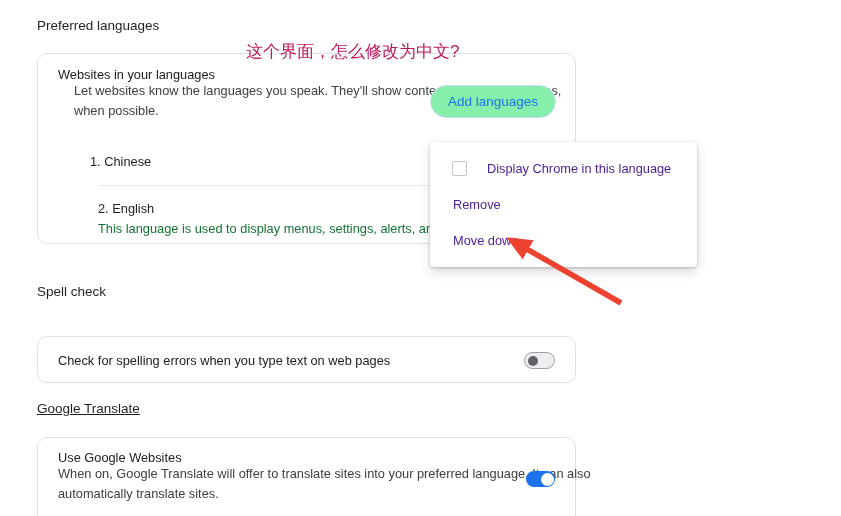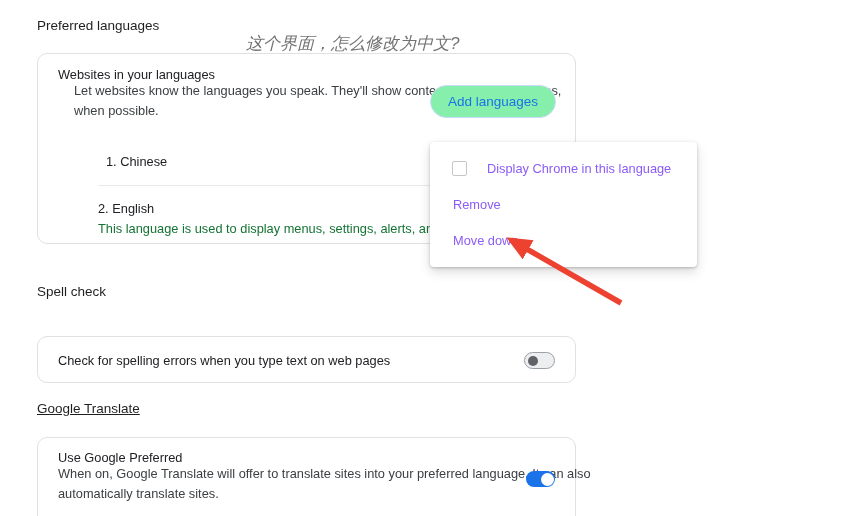--- a/index.html
+++ b/index.html
@@ -18,28 +18,28 @@
 
   .pill-btn { position:absolute; display:flex; align-items:center; justify-content:center;
               height:33px; padding:0 17px; border:1px solid #c8dbf8; border-radius:17px;
               background:#86efac; color:#1a73e8; font-size:13.5px; cursor:pointer;
               font-family:"Liberation Sans", sans-serif; }
 
   .lang-label { font-size:12.8px; color:#202124; }
   .lang-note { font-size:12.8px; color:#147333; white-space:nowrap; }
   .divider { position:absolute; height:1px; background:#e9e9e9; }
 
-  .annotation { position:absolute; left:246px; top:32px; font-size:17px;
-                color:#737373; z-index:5; white-space:nowrap;font-style:italic; }
+  .annotation { position:absolute; left:246px; top:40px; font-size:17px;
+                color:#be185d; z-index:5; white-space:nowrap; }
 
   .menu { position:absolute; left:430px; top:142px; width:267px; height:125px;
           background:#fff; border-radius:4px; z-index:10; padding-top:8px;
           box-shadow:0 1px 3px rgba(0,0,0,0.22), 0 5px 12px rgba(0,0,0,0.14); }
   .menu-item { height:36px; display:flex; align-items:center; padding-left:23px;
-               font-size:12.8px; color:#8b5cf6; cursor:pointer; }
+               font-size:12.8px; color:#4c1d95; cursor:pointer; }
   .menu-item.with-checkbox { padding-left:22px; }
   .checkbox { width:15px; height:15px; border:1.5px solid #c4c7cb; border-radius:2px;
               background:#fff; margin-right:20px; }
 
   .toggle { position:absolute; border-radius:9px; }
   .toggle.off { width:31px; height:17px; background:#eceef0; border:1px solid #9aa0a6; }
   .toggle.off .knob { position:absolute; left:3px; top:2.5px; width:10px; height:10px;
                       border-radius:50%; background:#5f6368; }
   .toggle.on { width:29px; height:16px; background:#1a73e8; }
   .toggle.on .knob { position:absolute; right:1.5px; top:1.5px; width:13px; height:13px;
@@ -53,21 +53,21 @@
 <div class="page">
 
   <div class="abs section-title" style="left:37px; top:18px;text-align:right;">Preferred languages</div>
 
   <div class="card" style="top:53px; height:191px;">
     <div class="abs card-heading" style="left:20px; top:13px;">Websites in your languages</div>
     <div class="abs card-desc" style="left:36px; top:27px; width:520px;">Let websites know the languages you speak. They'll show content in those languages, when possible.</div>
 
     <button class="pill-btn" style="right:19px; top:31px;">Add languages</button>
 
-    <div class="abs lang-label" style="left:68px; top:100px;">1. Chinese</div>
+    <div class="abs lang-label" style="left:52px; top:100px;">1. Chinese</div>
 
     <div class="divider" style="left:60px; right:20px; top:131px;"></div>
 
     <div class="abs lang-label" style="left:60px; top:147px;">2. English</div>
     <div class="abs lang-note" style="left:60px; top:167px;">This language is used to display menus, settings, alerts, an</div>
   </div>
 
   <div class="annotation">这个界面，怎么修改为中文?</div>
 
   <div class="menu">
@@ -97,20 +97,20 @@
   <div class="card" style="top:336px; height:47px;">
     <div class="abs card-heading" style="left:20px; top:16px;">Check for spelling errors when you type text on web pages</div>
     <div class="toggle off" style="right:20px; top:15px;">
         <span class="knob"></span>
       </div>
   </div>
 
   <div class="abs section-title" style="left:37px; top:401px;text-decoration:underline;">Google Translate</div>
 
   <div class="card" style="top:437px; height:110px;">
-    <div class="abs card-heading" style="left:20px; top:12px;">Use Google Preferred</div>
+    <div class="abs card-heading" style="left:20px; top:12px;">Use Google Websites</div>
     <div class="abs card-desc" style="left:20px; top:26px; width:560px;">When on, Google Translate will offer to translate sites into your preferred language. It can also automatically translate sites.</div>
     <div class="toggle on" style="right:20px; top:33px;">
         <span class="knob"></span>
       </div>
   </div>
 
 </div>
 
 </body></html>

